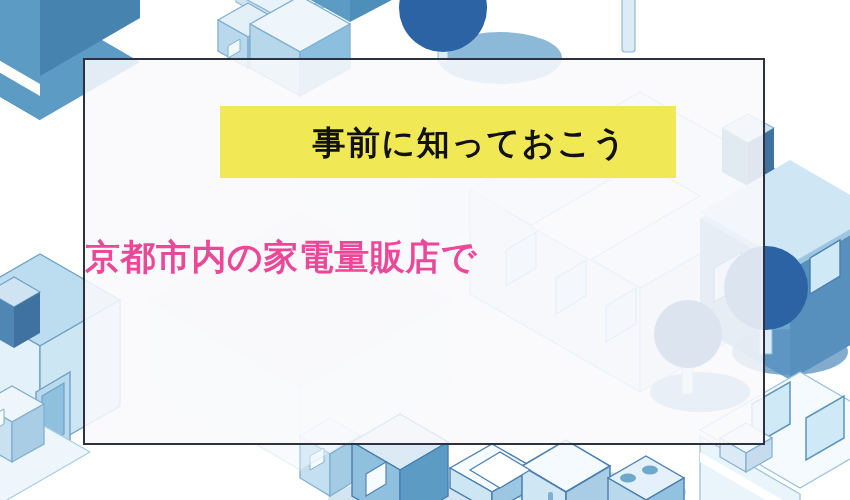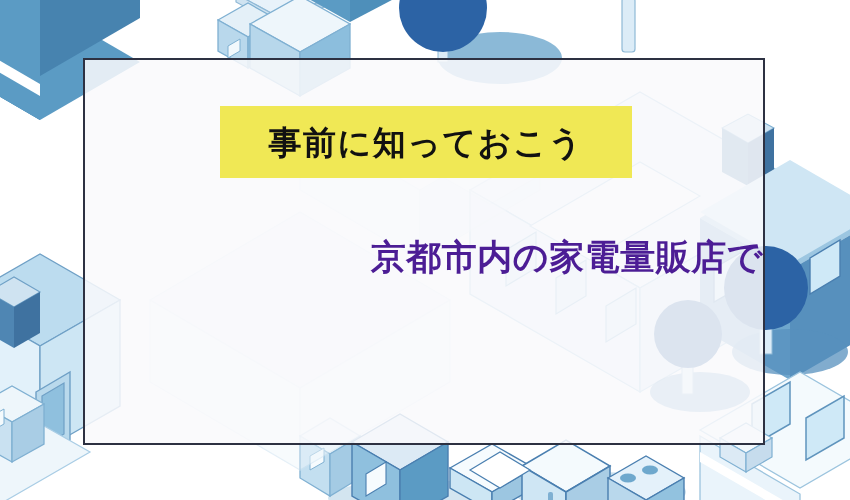--- a/index.html
+++ b/index.html
@@ -24,36 +24,36 @@
     display:flex;
     flex-direction:column;
     align-items:center;
   }
 
   .eyebrow-banner{
     position:absolute;
     left:135px;top:46px;
     width:412px;height:72px;
     background:#f0e855;
-    display:flex;align-items:center;justify-content:center;
+    display:flex;align-items:center;justify-content:center;padding-left:44px;
   }
   .eyebrow-text{
     font-size:33px;
     font-weight:700;
     color:#111111;
     letter-spacing:1.5px;
     line-height:1;
     white-space:nowrap;
   }
 
   .headline{
     position:absolute;
     left:0;right:0;top:172px;
-    text-align:right;
-    color:#4c1d95;
+    text-align:left;
+    color:#ec4899;
     font-weight:700;
     font-size:35px;
     line-height:1.45;
     letter-spacing:0.5px;
   }
   .headline-line{display:block;white-space:nowrap;}
 </style>
 </head>
 <body>
 

